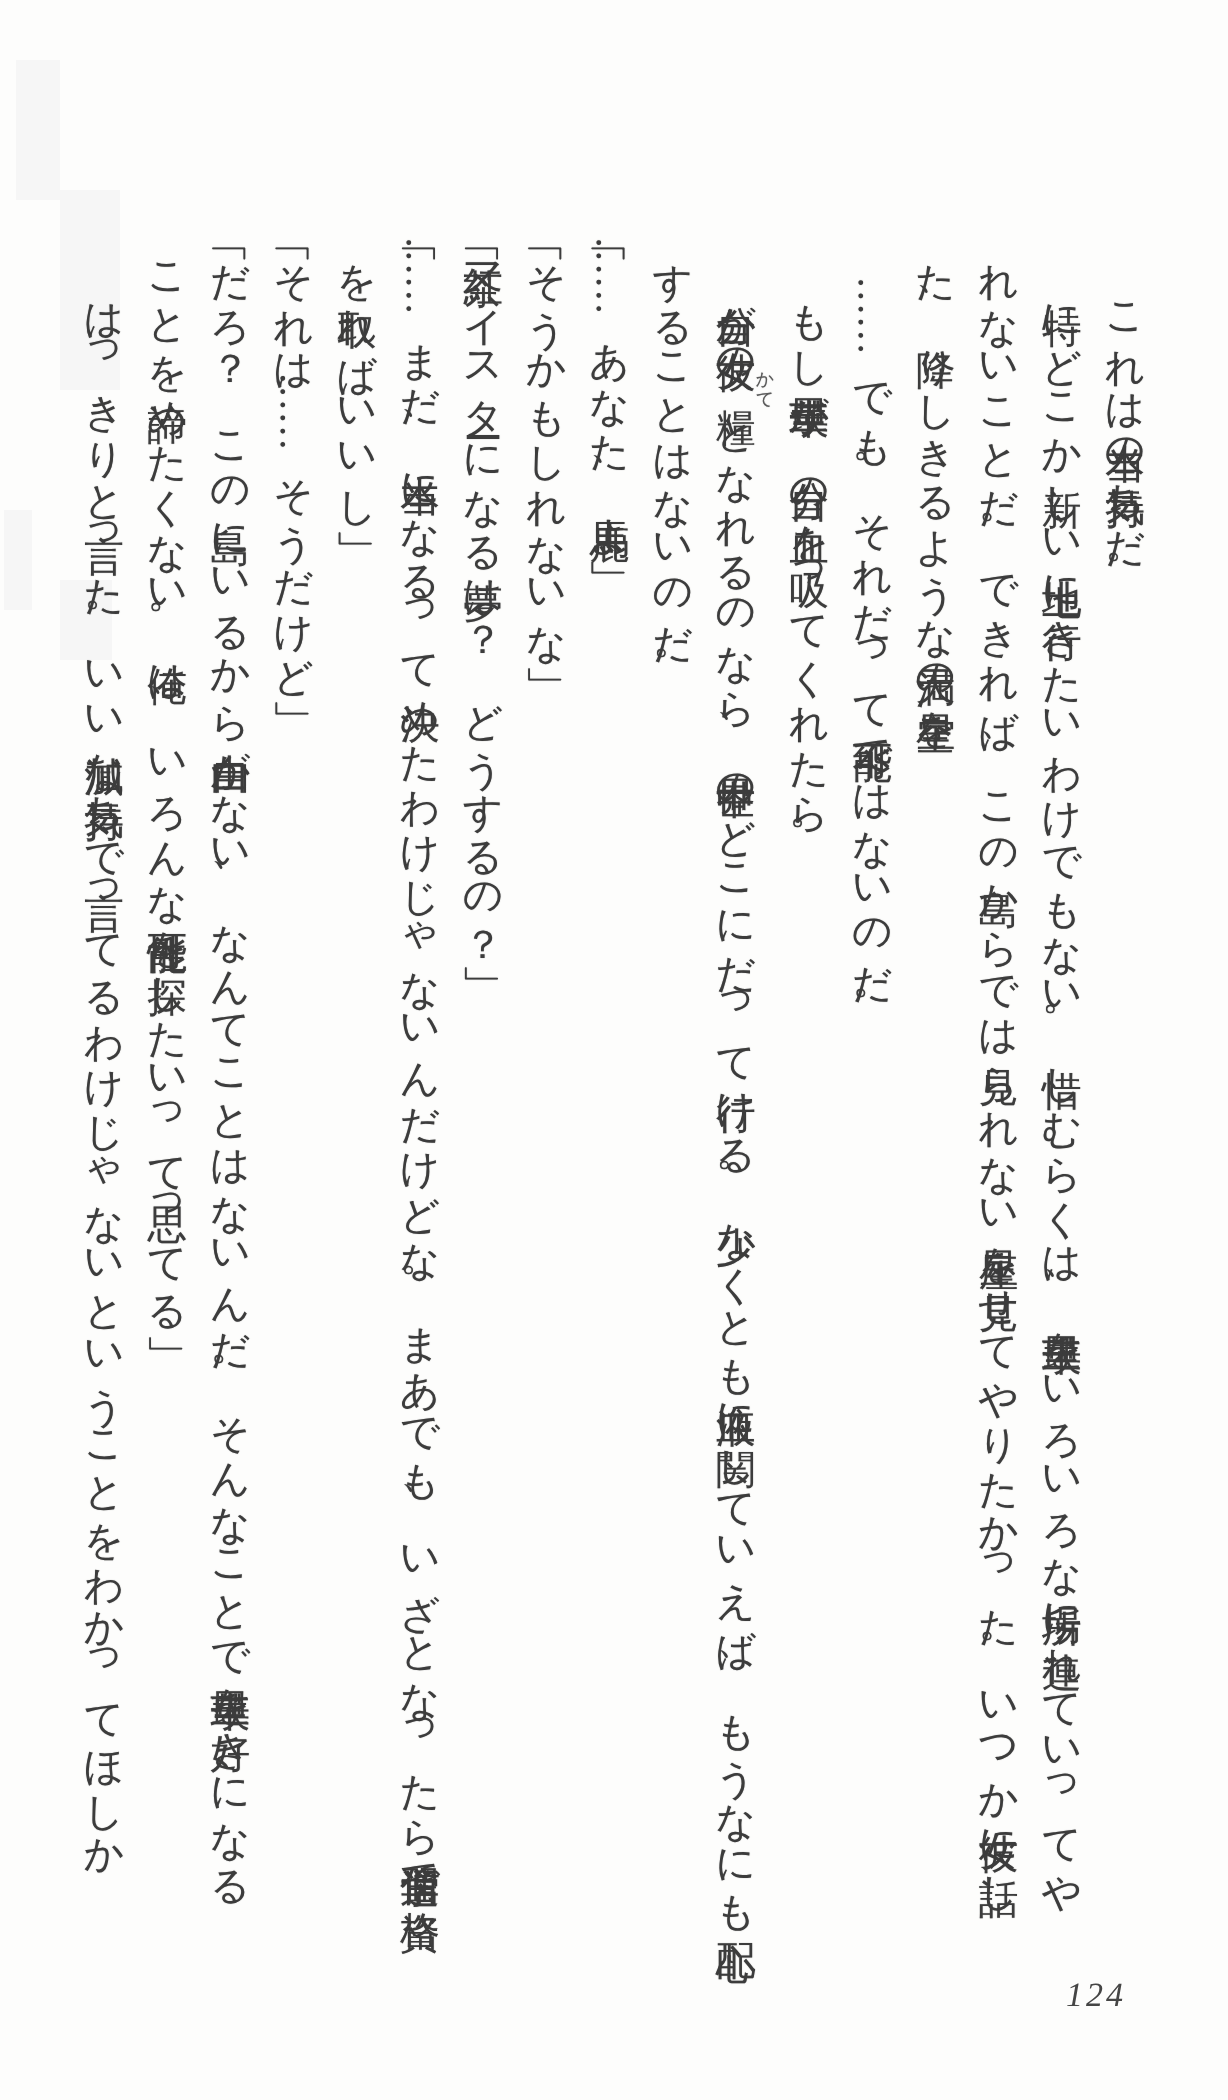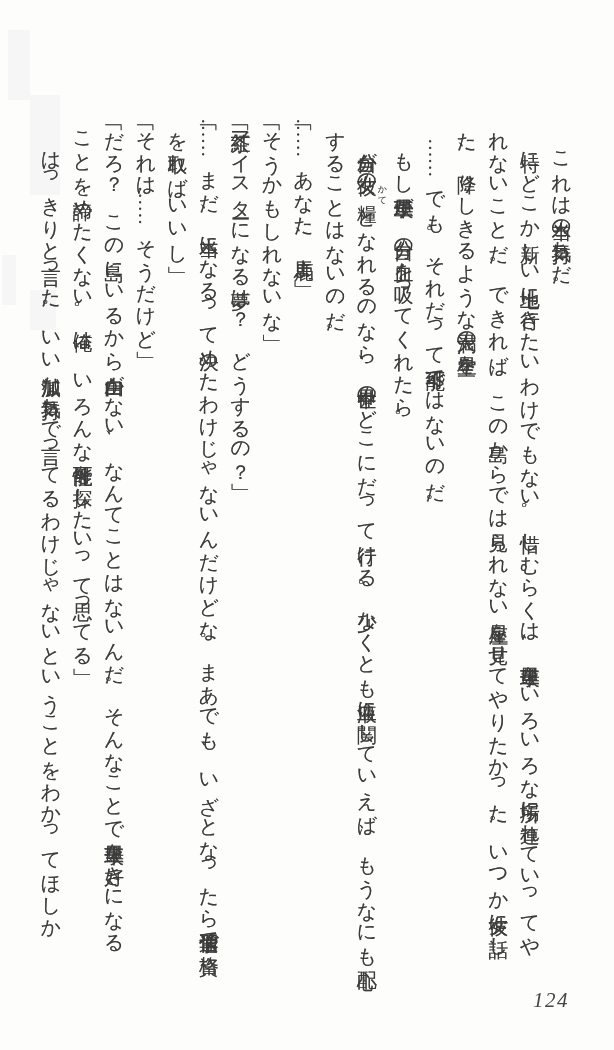--- a/index.html
+++ b/index.html
@@ -49,21 +49,21 @@
   }
   ruby > rt {
     font-size: 9px;
     color: #5a5a5a;
     letter-spacing: 0;
   }
   .page-number {
     position: absolute;
     left: 533px;
     top: 988px;
-    font-size: 21px;
+    font-size: 17px;
     font-style: italic;
     color: #454545;
     letter-spacing: 1.5px;
     font-family: "Liberation Serif", "DejaVu Serif", serif;
   }
 </style>
 </head>
 <body>
 
 <div class="page">

